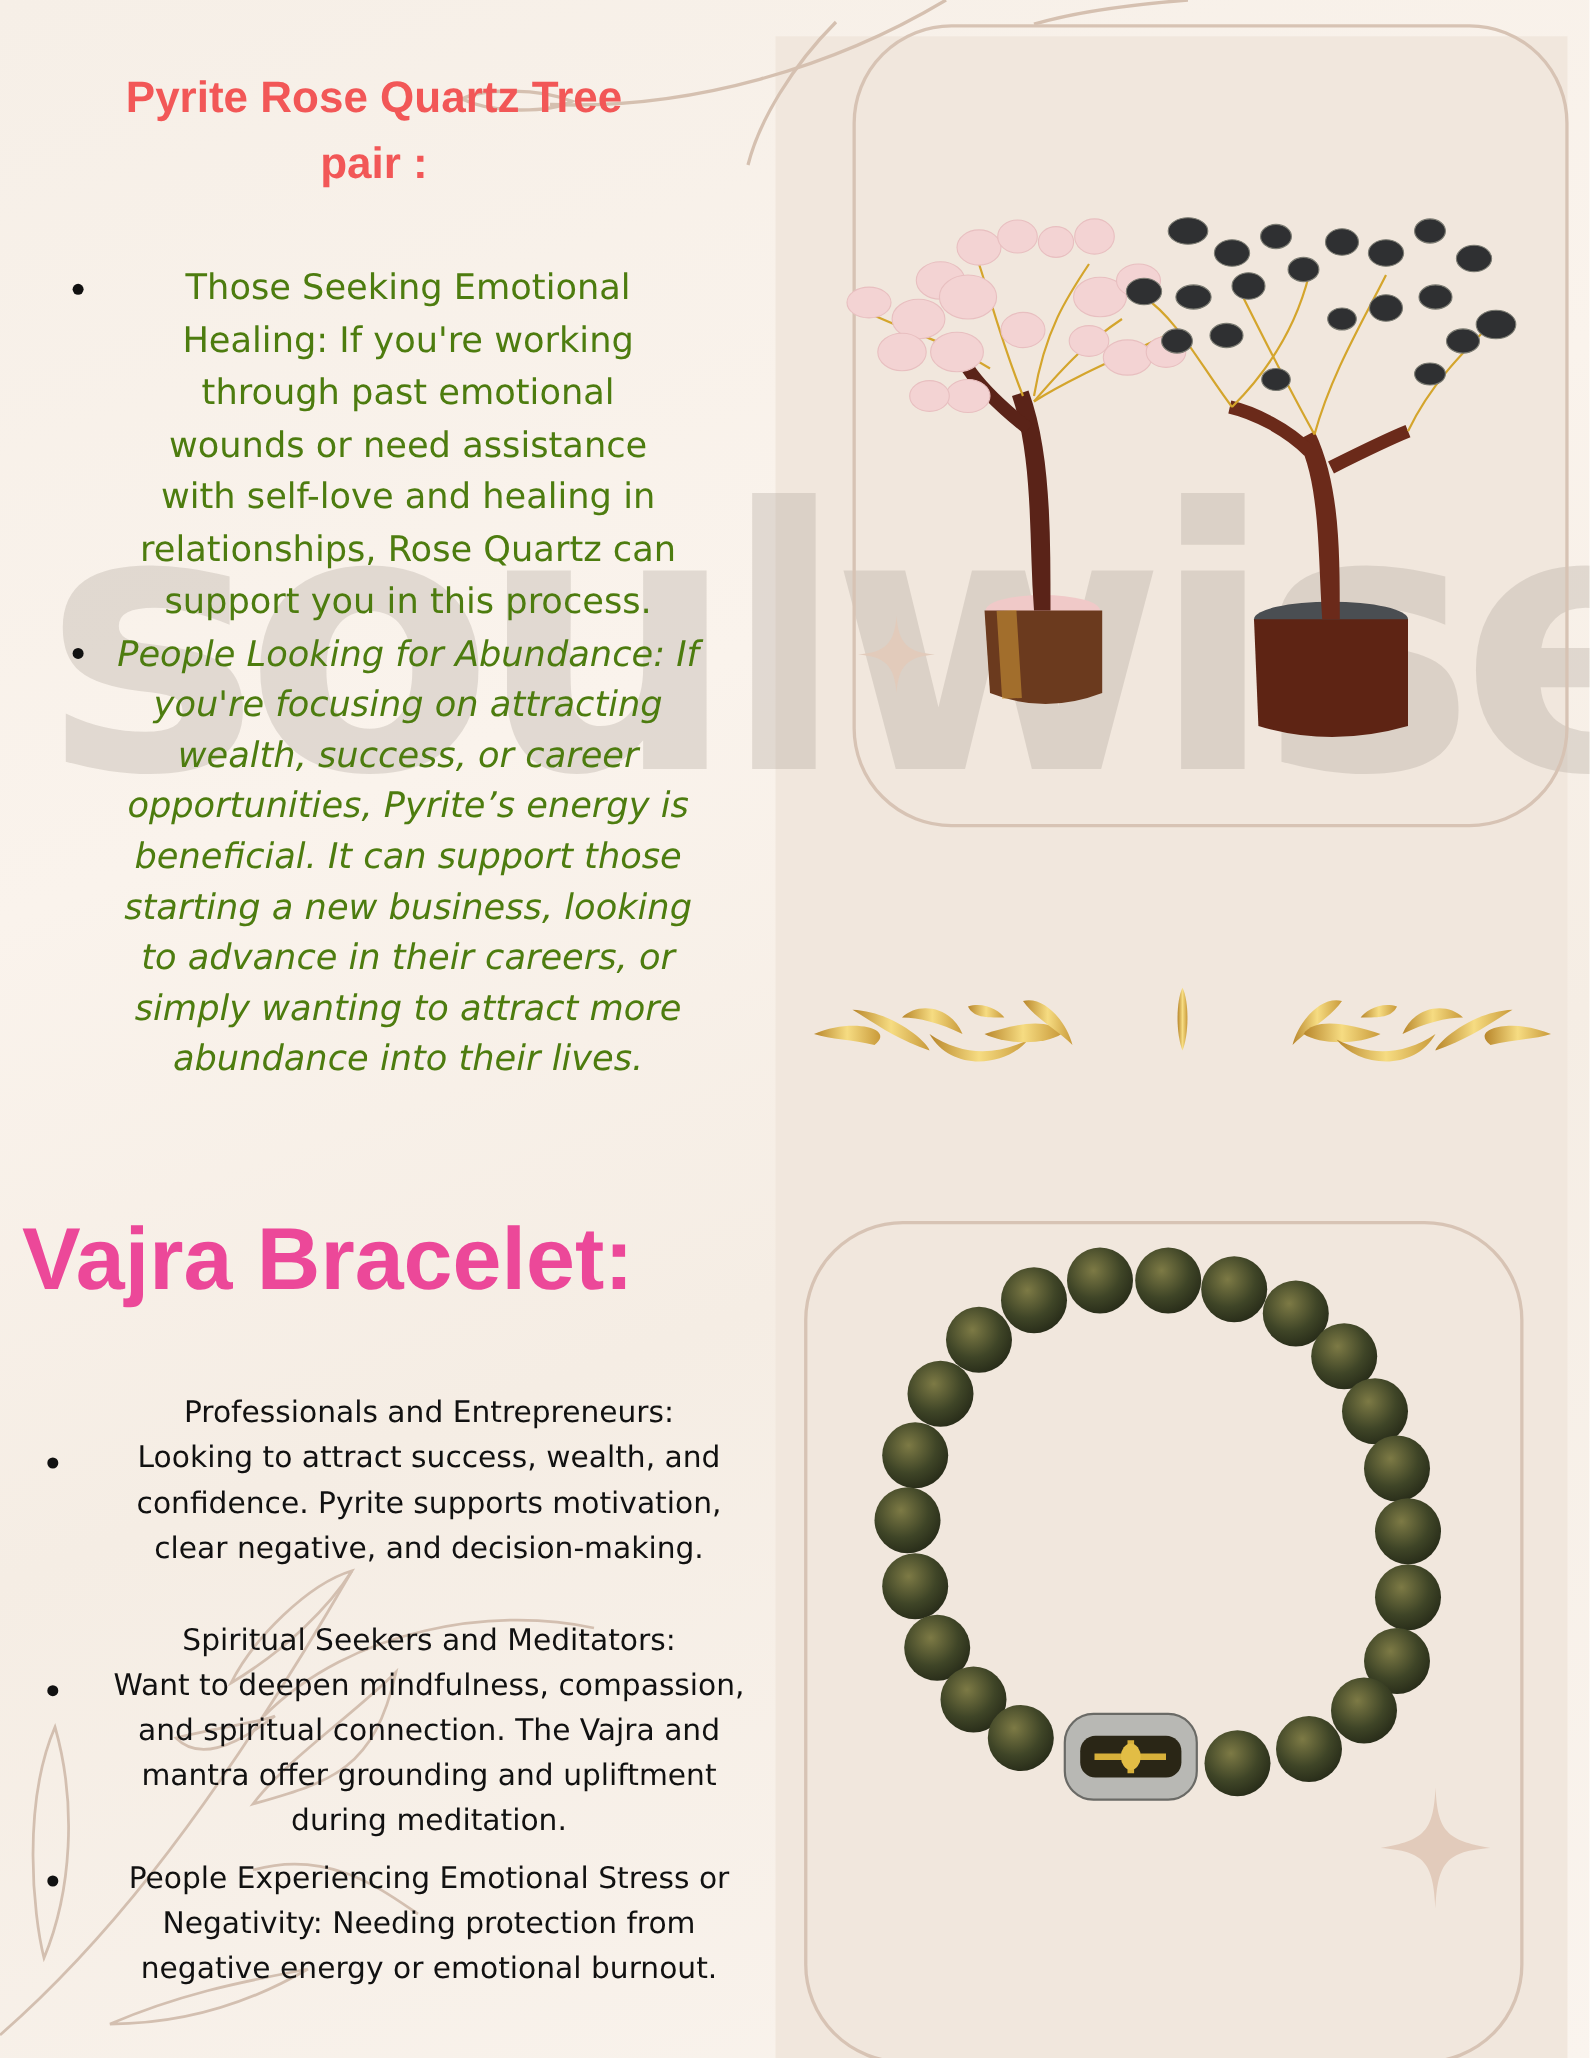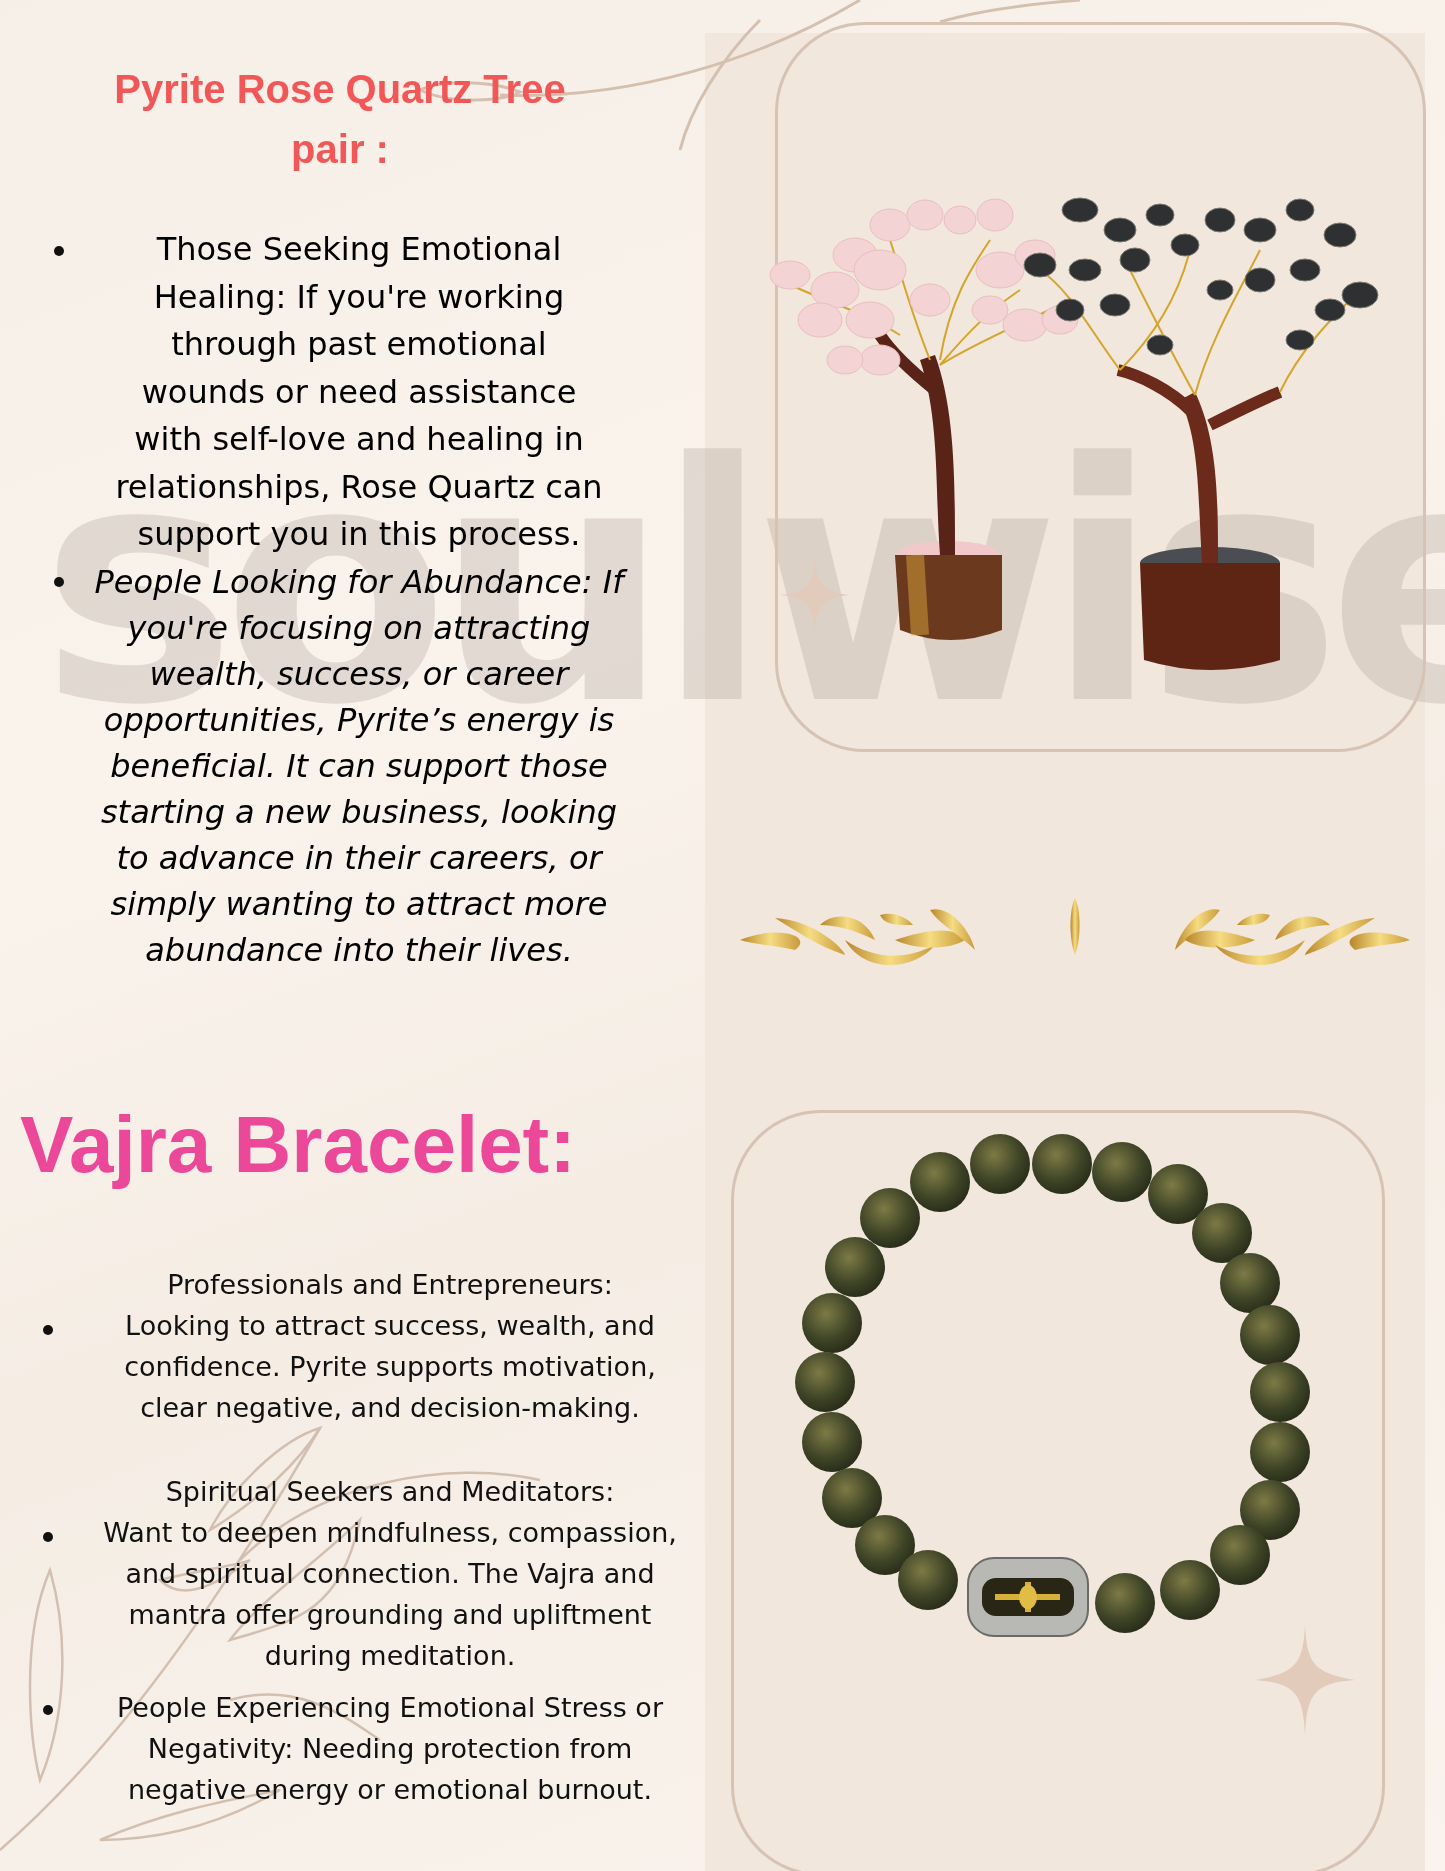--- a/index.html
+++ b/index.html
@@ -27,21 +27,21 @@
   .title-small {
     position: absolute; left: 40px; width: 600px; top: 48px;
     text-align: center; color: #f25757; font-weight: bold;
     font-family: "Liberation Sans", sans-serif; font-size: 40px; line-height: 60px; margin-top: 11px;
   }
   .title-big {
     position: absolute; left: 20px; top: 1100px;
     color: #ec4899; font-weight: bold;
     font-family: "Liberation Sans", sans-serif; font-size: 80px; line-height: 90px;
   }
-  .list { position: absolute; margin: 4px; padding: 0; list-style: none; color: #000000; }
+  .list { position: absolute; margin: 16px; padding: 0; list-style: none; color: #4d7c0f; }
   .list li { position: relative; text-align: center; }
   .bullet {
     position: absolute; width: 10px; height: 10px; border-radius: 50%; background: #111;
   }
   .tree-list { left: 60px; width: 590px; top: 222px; font-size: 32px; line-height: 47.5px; }
   .tree-list li { font-family: "DejaVu Sans", sans-serif; }
   .vajra-block { position: absolute; left: 60px; width: 660px; color: #111; font-size: 27px; line-height: 41px; text-align: center; }
   .img-box { position: absolute; }
 </style>
 </head>

